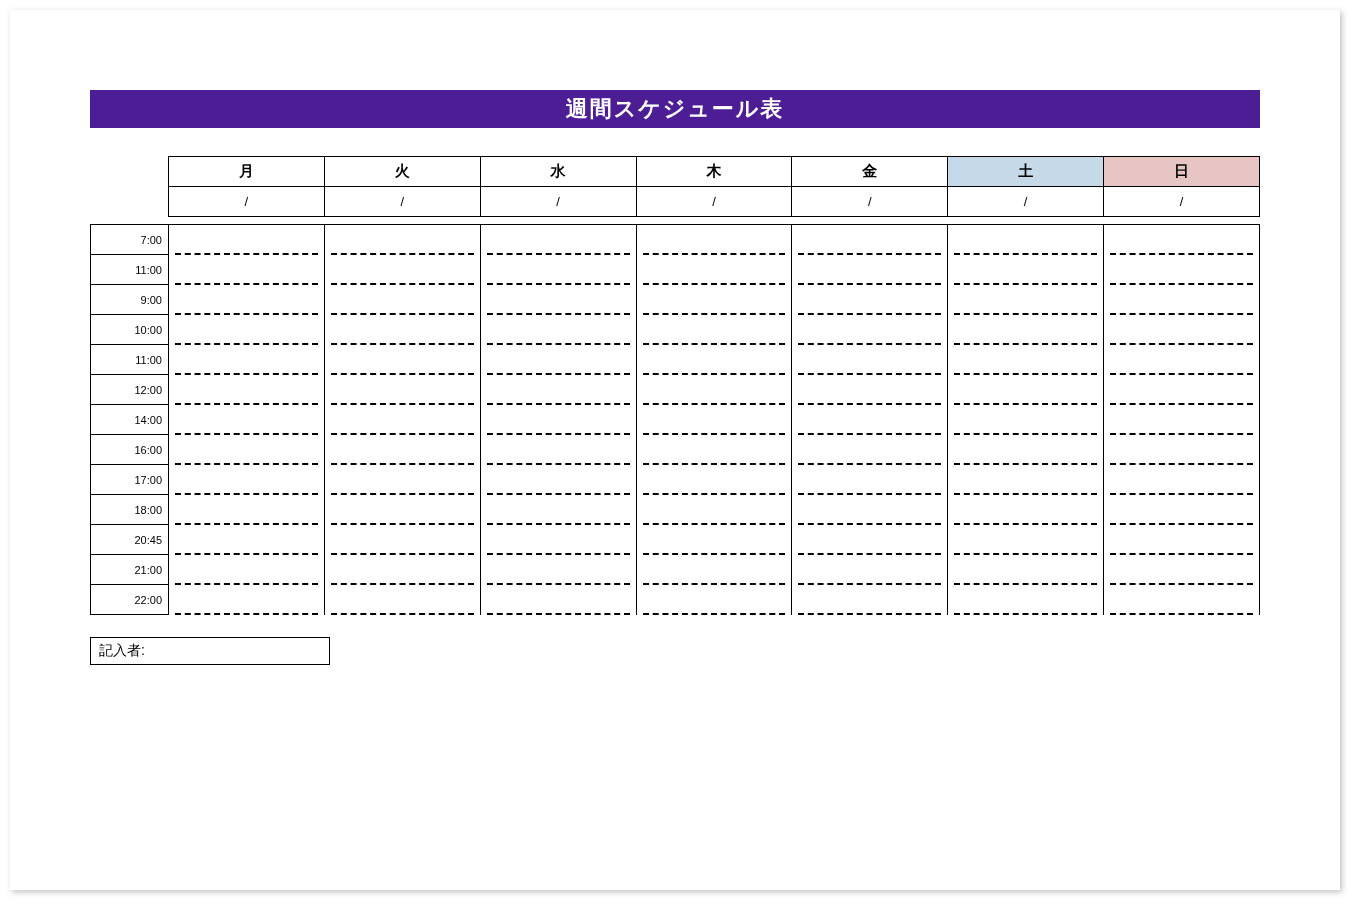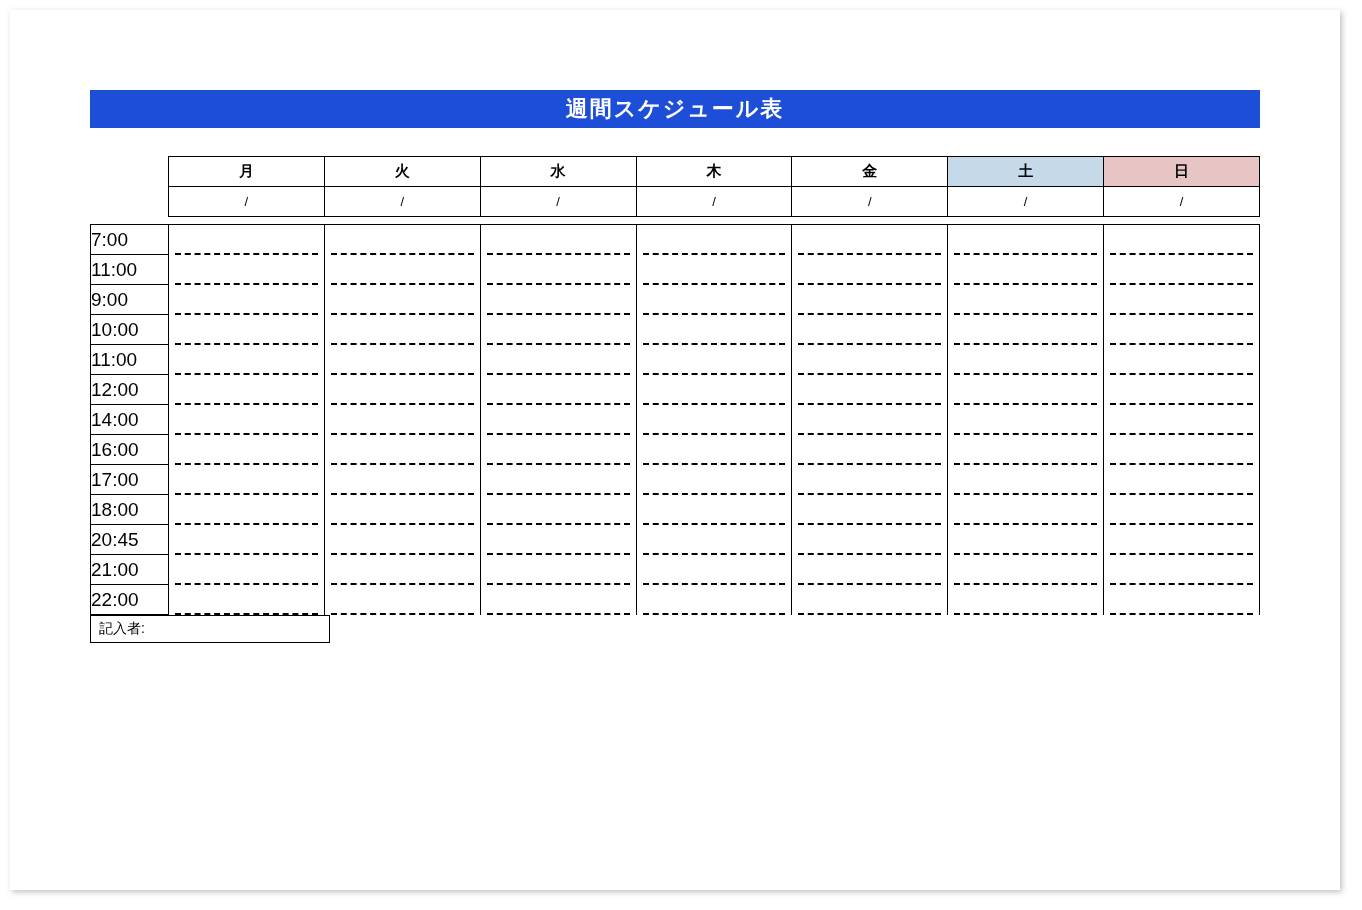--- a/index.html
+++ b/index.html
@@ -14,46 +14,46 @@
     position: absolute;
     left: 10px;
     top: 10px;
     width: 1330px;
     height: 880px;
     background: #fff;
     box-shadow: 2px 2px 6px rgba(0,0,0,0.25);
     padding: 80px 80px 40px 80px;
   }
   .title-bar {
-    background: #1d4ed8;
+    background: #4c1d95;
     color: #fff;
     font-size: 22px;
     font-weight: bold;
     text-align: center;
     padding: 4px 0;
     letter-spacing: 2px;
   }
   .grid-wrap {
     margin-top: 28px;
   }
   table.schedule {
     border-collapse: collapse;
     width: 100%;
     table-layout: fixed;
   }
   table.schedule col.timecol { width: 78px; }
   table.schedule col.daycol { width: auto; }
   td, th { font-size: 14px; }
   .time-col {
-    text-align: left;
+    text-align: right;
     padding-right: 6px;
     border: 1.5px solid #000;
     border-right: 1.5px solid #000;
     height: 30px;
-    font-size: 19px;
+    font-size: 11px;
   }
   .time-col.empty {
     border: none;
   }
   .day-header {
     border: 1.5px solid #000;
     text-align: center;
     font-weight: bold;
     height: 24px;
     font-size: 15px;
@@ -76,20 +76,21 @@
     content: "";
     position: absolute;
     left: 6px; right: 6px; bottom: 0;
     border-bottom: 2px dashed #000;
   }
   .body-row.last td.daycell::after { display: none; }
   .body-row.first td.daycell { border-top: 1.5px solid #000; }
   .body-row.last td.daycell { border-bottom: 1.5px solid #000; }
   .spacer-row td { height: 8px; border: none; }
   .author-box {
+    margin-top: 22px;
     border: 1.5px solid #000;
     width: 240px;
     padding: 4px 8px;
     font-size: 14px;
   }
 </style>
 </head>
 <body>
 
 <div class="page">

